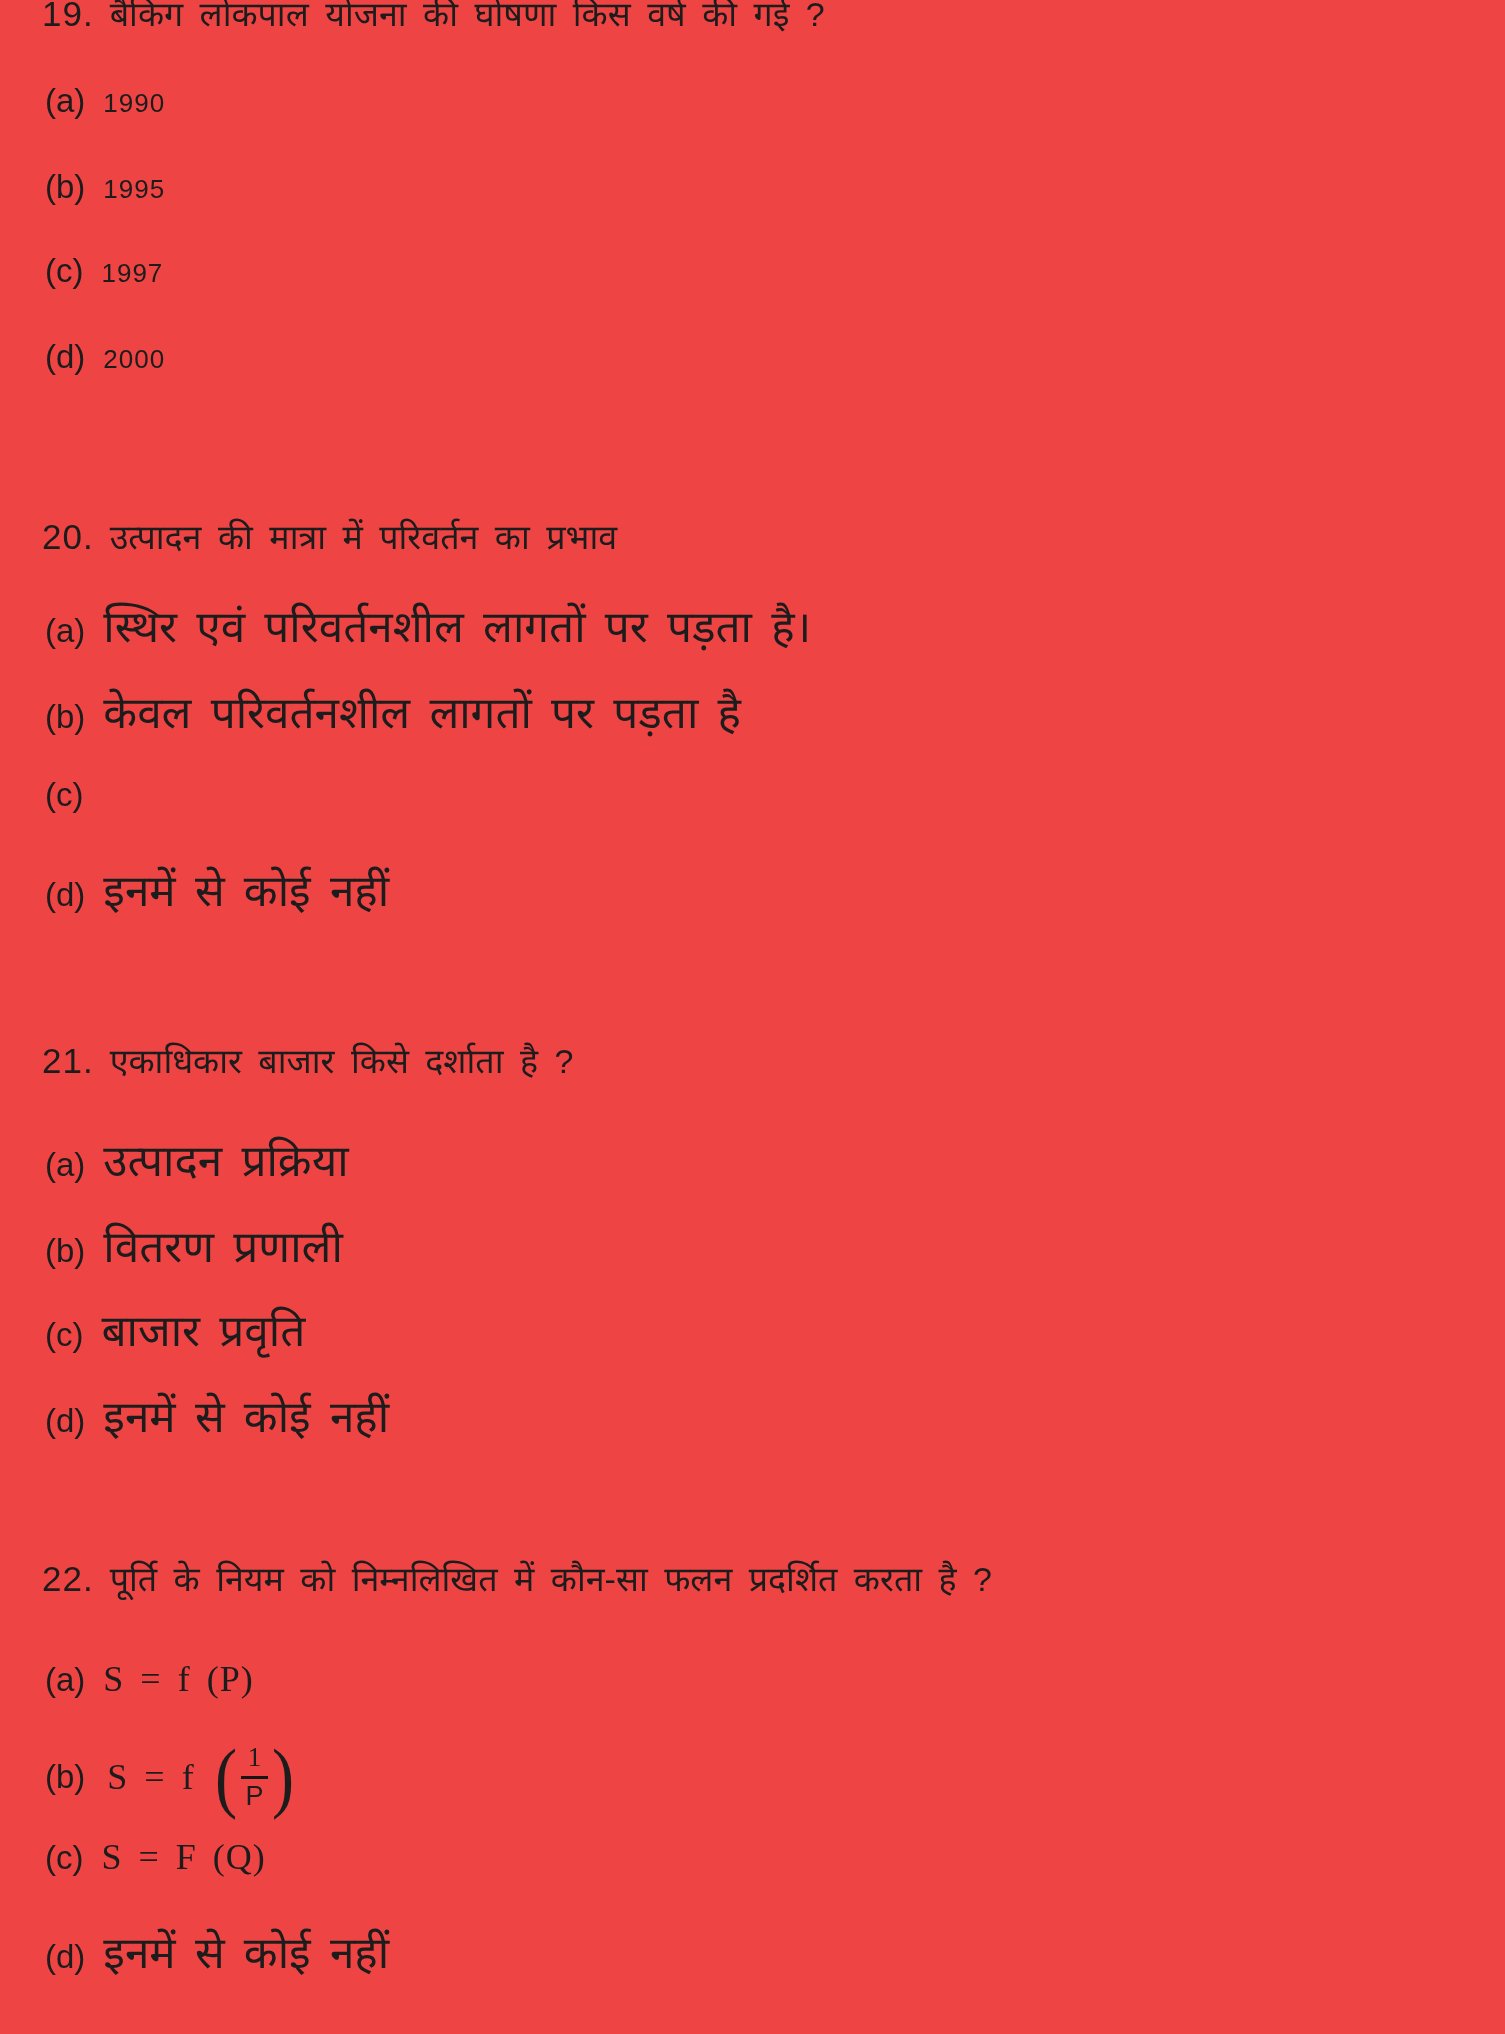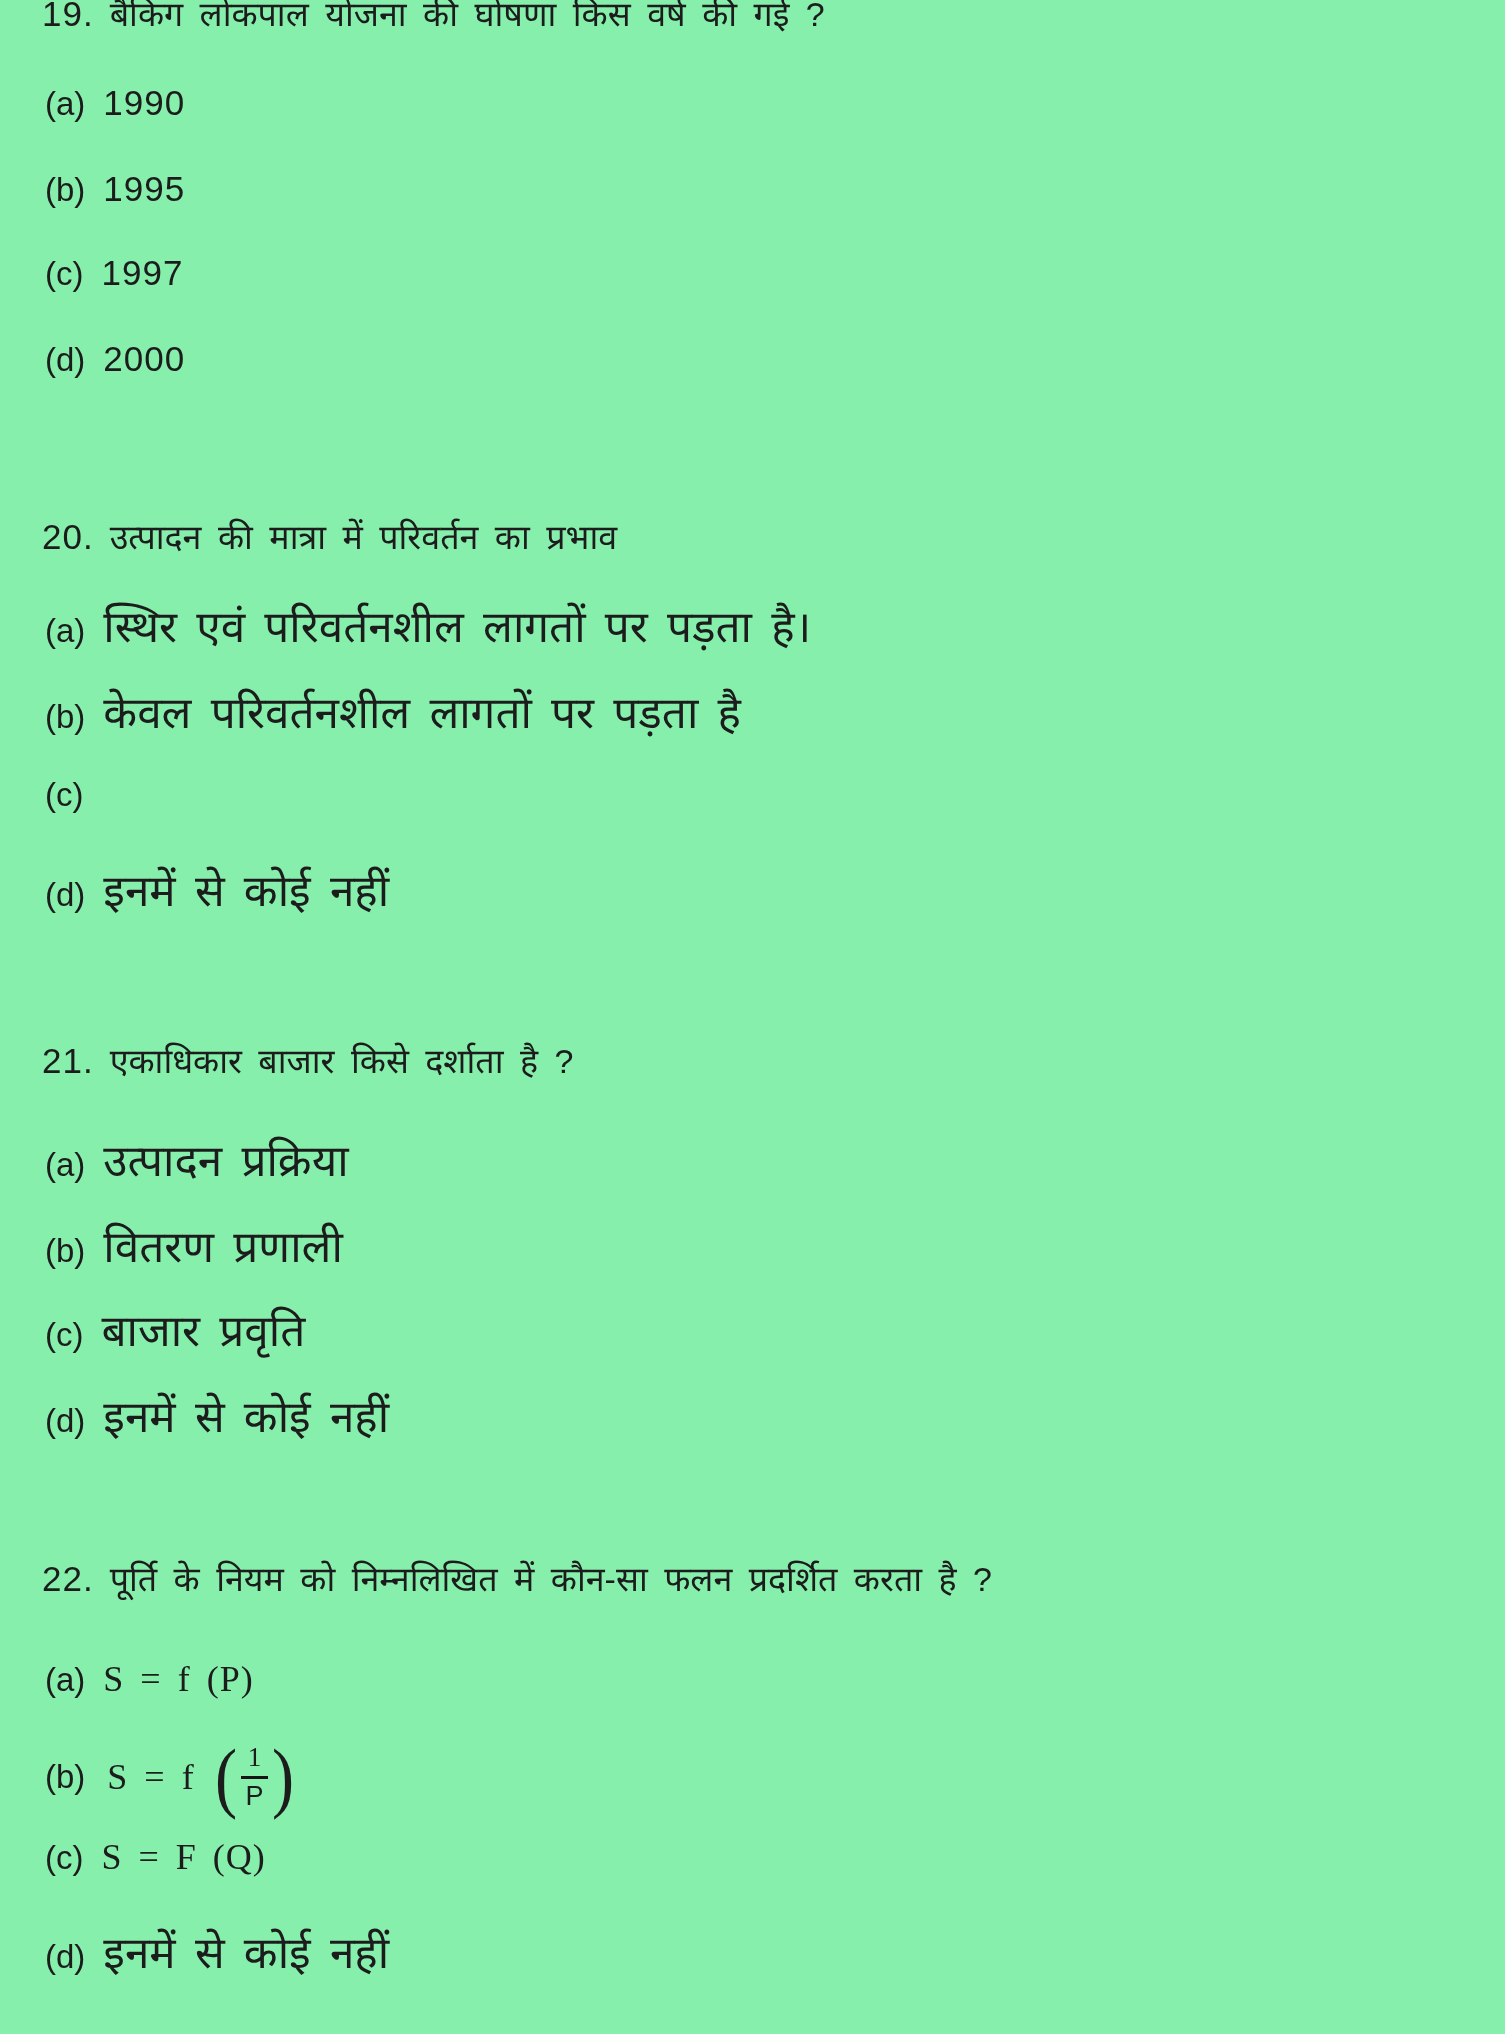--- a/index.html
+++ b/index.html
@@ -11,21 +11,21 @@
     width: 1505px;
     height: 2034px;
     position: relative;
     overflow: hidden;
     font-family: "Liberation Sans", sans-serif;
     color: #1c1c1c;
   }
   .page {
     position: absolute;
     inset: 0;
-    background: #86efac;
+    background: #ef4444;
   }
   .line {
     position: absolute;
     left: 42px;
     display: flex;
     align-items: baseline;
     white-space: nowrap;
     line-height: 1.3;
   }
   .opt-line { left: 45px; }
@@ -40,21 +40,21 @@
   }
   .opt-label {
     font-size: 33px;
     margin-right: 18px;
   }
   .opt-text {
     font-size: 44px;
     word-spacing: 7px;
   }
   .opt-year {
-    font-size: 35px;
+    font-size: 26px;
     letter-spacing: 1px;
   }
   
   .math-row { display: flex; align-items: center; }
   .math {
     font-family: "Liberation Serif", serif;
     font-size: 36px;
     word-spacing: 6px;
     letter-spacing: 1px;
   }

